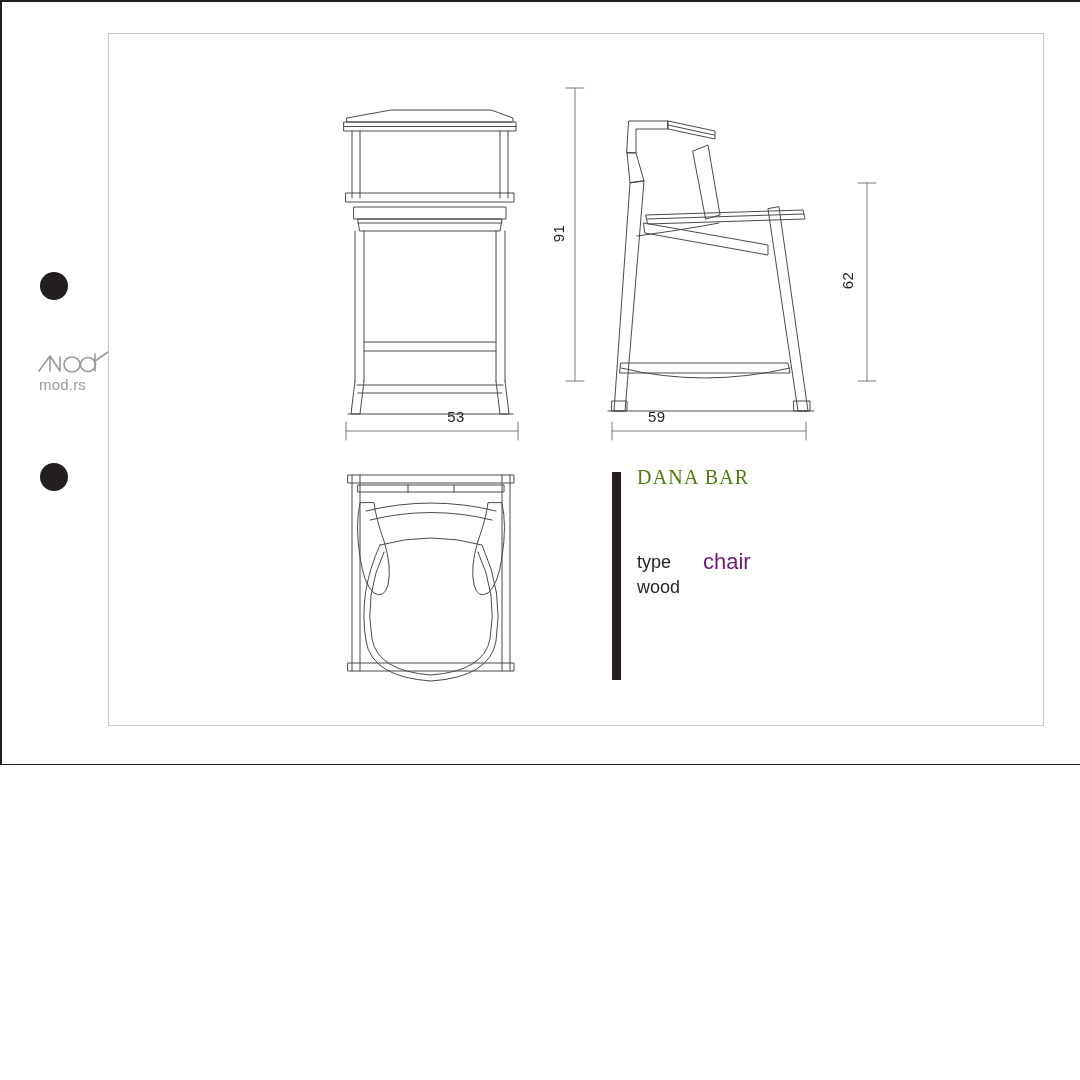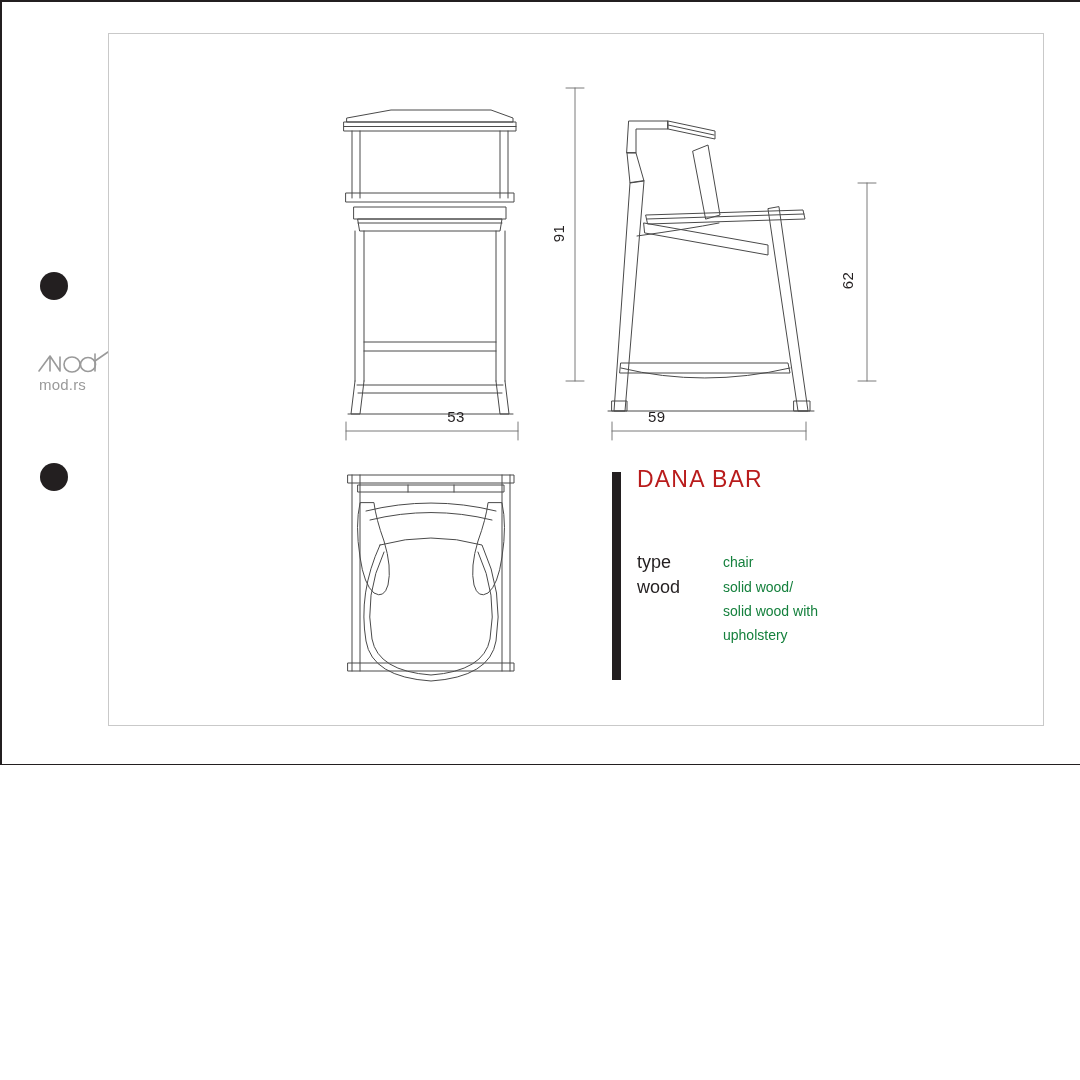--- a/index.html
+++ b/index.html
@@ -119,24 +119,24 @@
     left: 0;
     top: 6px;
     width: 9px;
     height: 208px;
     background: #231f20;
   }
   #product-title {
     position: absolute;
     left: 25px;
     top: 0px;
-    font-family: Liberation Sans, sans-serif;
-    font-size: 23px;
+    font-family: Liberation Serif, serif;
+    font-size: 20px;
     letter-spacing: 1.2px;
-    color: #b91c1c;
+    color: #4d7c0f;
     white-space: nowrap;
   }
   #spec-table {
     position: absolute;
     left: 25px;
     top: 84px;
     width: 300px;
   }
   .spec-row {
     display: flex;
@@ -145,25 +145,24 @@
   }
   .spec-key {
     width: 66px;
     flex: 0 0 66px;
     font-size: 18px;
     font-weight: normal;
     color: #231f20;
     line-height: 24px;
   }
   .spec-val {
-    font-size: 14px;
-    color: #15803d;
+    font-size: 22px;
+    color: #701a75;
     line-height: 24px;
     white-space: pre-line;
-    margin-left: 20px;
   }
 </style>
 </head>
 <body>
 
 <div id="sheet">
   <div id="sheet-left-edge"></div>
   <div id="sheet-top-edge"></div>
 </div>
 
@@ -309,18 +308,15 @@
   <div id="info-rule"></div>
   <div id="product-title">DANA BAR</div>
 
   <div id="spec-table">
     <div class="spec-row">
       <div class="spec-key">type</div>
       <div class="spec-val">chair</div>
     </div>
     <div class="spec-row">
       <div class="spec-key">wood</div>
-      <div class="spec-val">solid wood/
-solid wood with
-upholstery</div>
     </div>
   </div>
 </div>
 
 </body></html>

